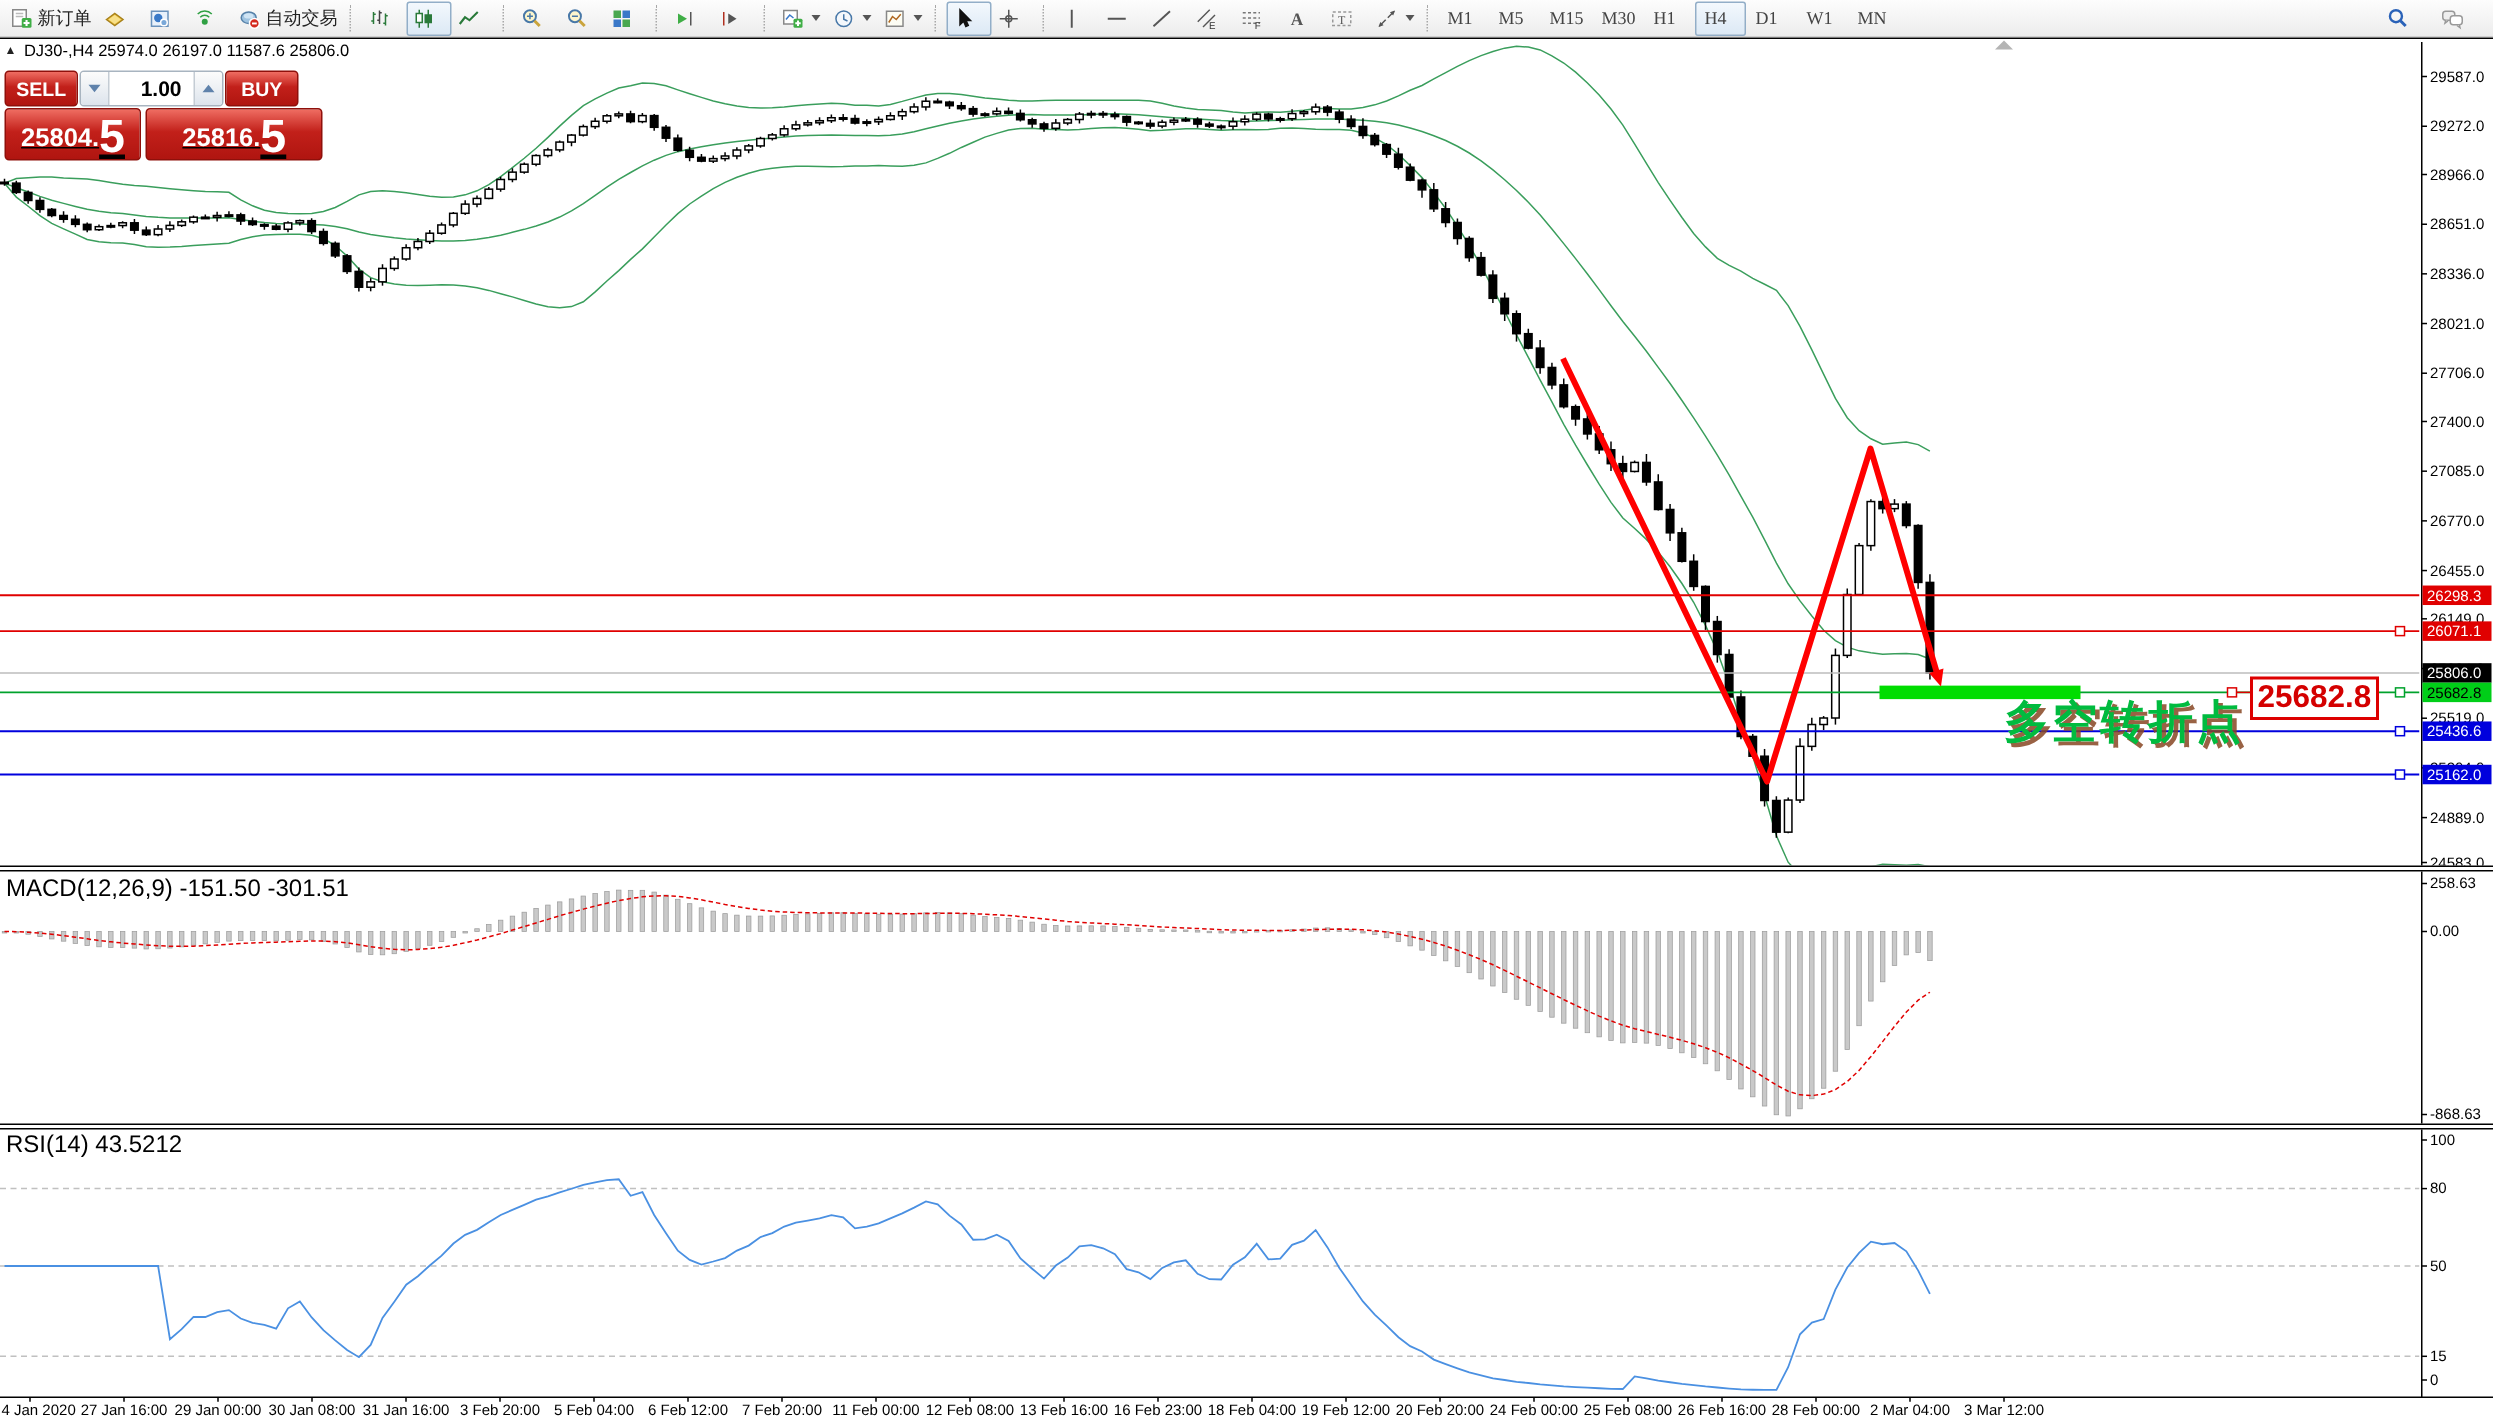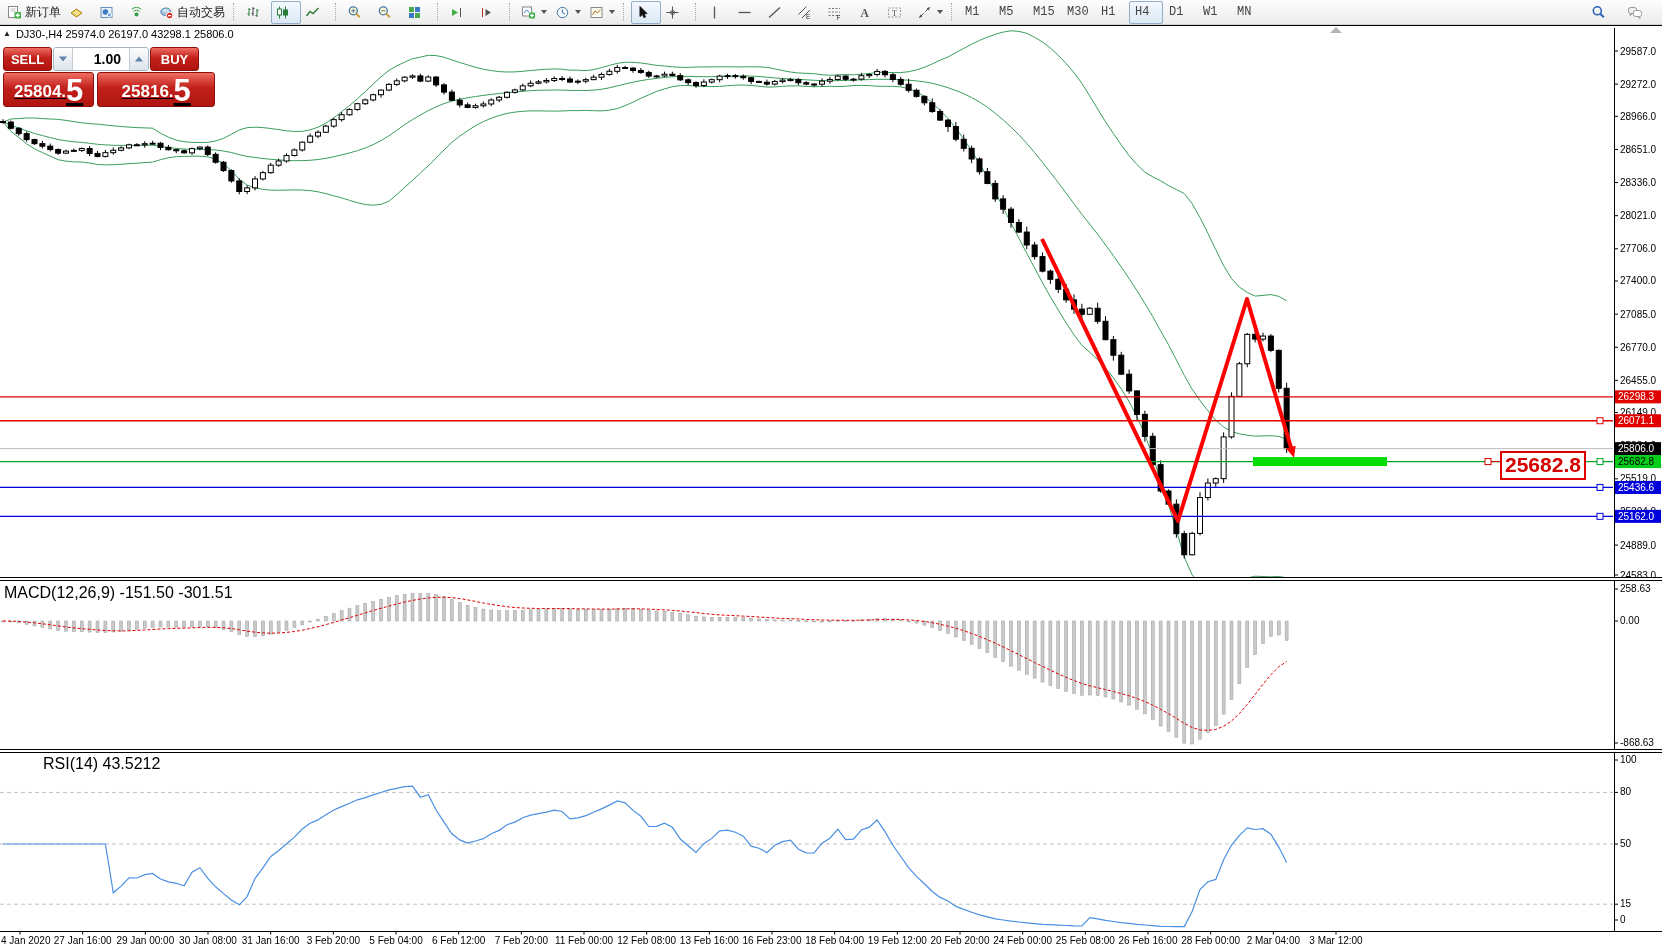--- a/index.html
+++ b/index.html
@@ -5,21 +5,21 @@
   html,body{margin:0;padding:0;background:#d8d8d8;}
   .screen{position:relative;width:1662px;height:944px;background:#fff;overflow:hidden;
           font-family:"Liberation Sans",sans-serif;-webkit-font-smoothing:antialiased;}
   
   .toolbar{position:absolute;top:0;left:0;width:1662px;height:25px;box-sizing:border-box;
            background:linear-gradient(#fdfdfd,#ececec);border-bottom:1px solid #cfcfcf;
            display:flex;align-items:center;padding:0 3px;}
   .tb-btn{height:21px;min-width:22px;display:flex;align-items:center;justify-content:space-between;
           gap:3px;padding:0 3px;border:1px solid transparent;border-radius:2px;font-size:12px;color:#222;}
   .tb-btn.active{border:1px solid #92aec8;background:linear-gradient(#f3f8fd,#dcE9f5);}
-  .tb-btn.tf{font-size:11px;color:#444;padding:0 5px;font-family:Liberation Mono, monospace;}
+  .tb-btn.tf{font-size:11px;color:#444;padding:0 5px;font-family:Liberation Serif, serif;}
   .tb-lb{font-size:12px;white-space:nowrap;}
   .tb-ic{display:flex;align-items:center;}
   .tb-ic svg{display:block;}
   .tb-caret{width:0;height:0;border-left:3px solid transparent;border-right:3px solid transparent;
             border-top:4px solid #555;margin-left:2px;}
   .tb-sep{width:4px;height:18px;border-left:1px dotted #a8a8a8;margin:0 3px 0 4px;}
   .tb-right{margin-left:auto;display:flex;gap:6px;padding-right:6px;}
   
   .chart{position:absolute;top:25px;left:0;width:1662px;height:919px;background:#fff;border-top:1px solid #000;box-sizing:border-box;}
   #chart-svg{position:absolute;left:0;top:0;}
@@ -43,21 +43,21 @@
              font-size:14px;font-weight:bold;color:#000;text-align:right;padding-right:8px;min-width:0;}
   .ocp-row2{display:flex;text-decoration:underline;}
   .ocp-price{height:35px;display:flex;align-items:flex-end;justify-content:center;}
   .ocp-price.sell{width:101px;margin-right:3px;}
   .ocp-price.buy{width:130px;text-align:right;}
   .ocp-price .main{font-size:17px;padding-bottom:4px;}
   .ocp-price .big{font-size:31px;line-height:29px;padding-bottom:1px;}
   
   .ind-label{position:absolute;left:4px;font-size:16px;color:#000;z-index:4;}
   #macd-label{top:558px;}
-  #rsi-label{top:729px;margin-left:39px;}
+  #rsi-label{top:729px;}
   
   .splitter{position:absolute;left:0;width:1662px;height:4px;background:#fff;
             border-top:1px solid #000;border-bottom:1px solid #000;box-sizing:border-box;z-index:3;}
   #split1{top:551px;}
   #split2{top:723px;}
   
   .callout{position:absolute;left:1500px;top:425px;height:25px;padding:0 3px;border:2px solid #dd0000;
            background:#fff;color:#d40000;font-size:21px;font-weight:bold;line-height:23px;z-index:7;
            font-family:"Liberation Sans",sans-serif;}
   .cn-note{position:absolute;left:1336px;top:435px;font-size:30px;font-weight:bold;color:#00bb3f;
@@ -1000,21 +1000,21 @@
           <text x="1273.3333333333333" y="917.5" font-family="Liberation Sans, sans-serif" font-size="10" fill="#000" text-anchor="middle">2 Mar 04:00</text>
           <line x1="1336" x2="1336" y1="905.5" y2="908.5" stroke="#000"></line>
           <text x="1336" y="917.5" font-family="Liberation Sans, sans-serif" font-size="10" fill="#000" text-anchor="middle">3 Mar 12:00</text>
         </g>
       </svg>
 
     <div class="top-tri"></div>
 
     <div class="ohlc-title">
       <span class="collapse-tri">▲</span>
-      <span>DJ30-,H4  25974.0 26197.0 43298.1 25806.0</span>
+      <span>DJ30-,H4  25974.0 26197.0 11587.6 25806.0</span>
     </div>
 
     <div class="ocp">
       <div class="ocp-row1">
         <div class="ocp-sell btn-red">SELL</div>
         <div class="ocp-vol">
           <button class="vol-btn vol-dn"></button>
           <input class="vol-input" readonly="" value="1.00" style="">
           <button class="vol-btn vol-up"></button>
         </div>
@@ -1032,14 +1032,15 @@
       </div>
     </div>
 
     <div class="ind-label" id="macd-label">MACD(12,26,9) -151.50 -301.51</div>
     <div class="ind-label" id="rsi-label">RSI(14) 43.5212</div>
 
     <div class="splitter" id="split1"></div>
     <div class="splitter" id="split2"></div>
 
     <div class="callout">25682.8</div>
+    <div class="cn-note">多空转折点</div>
   </div>
 </div>
 
 </body></html>

